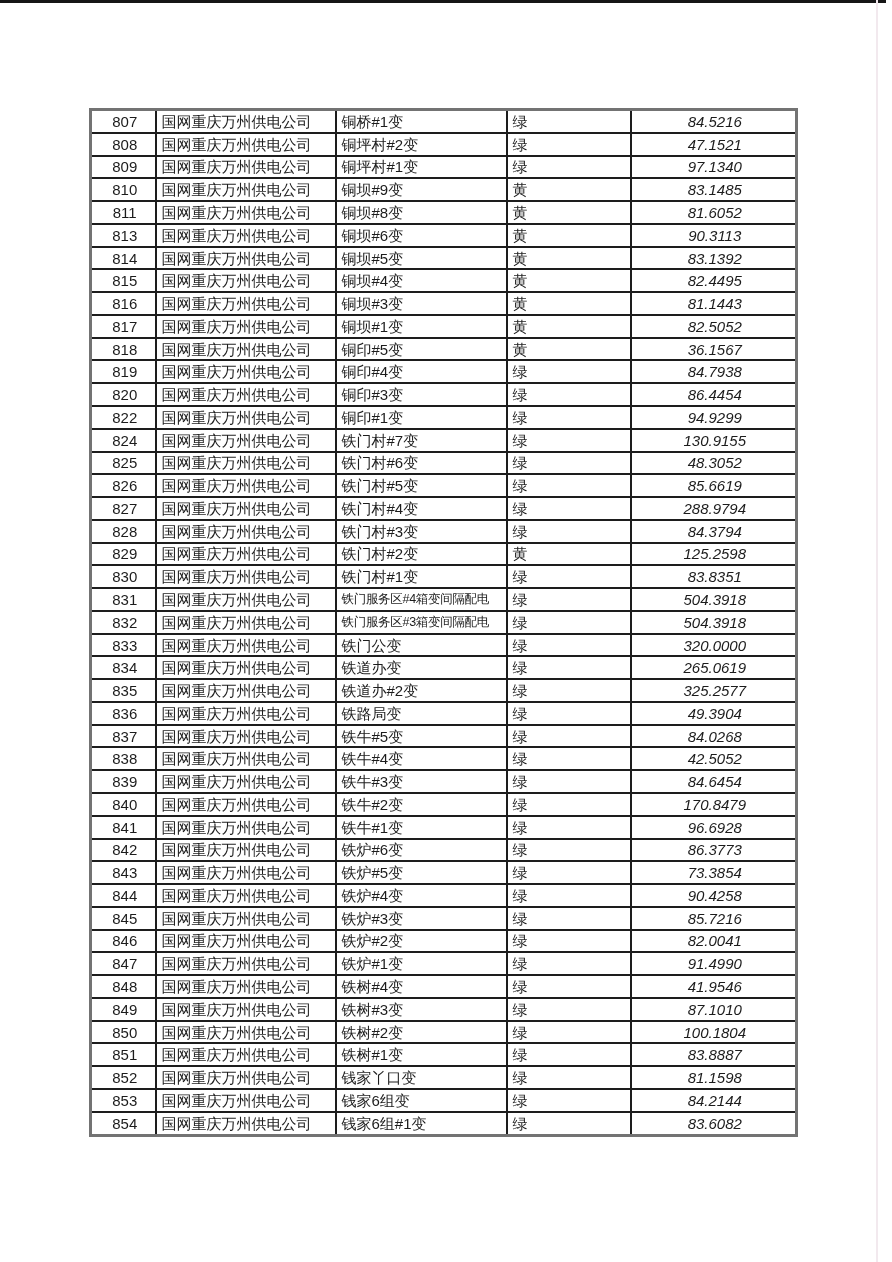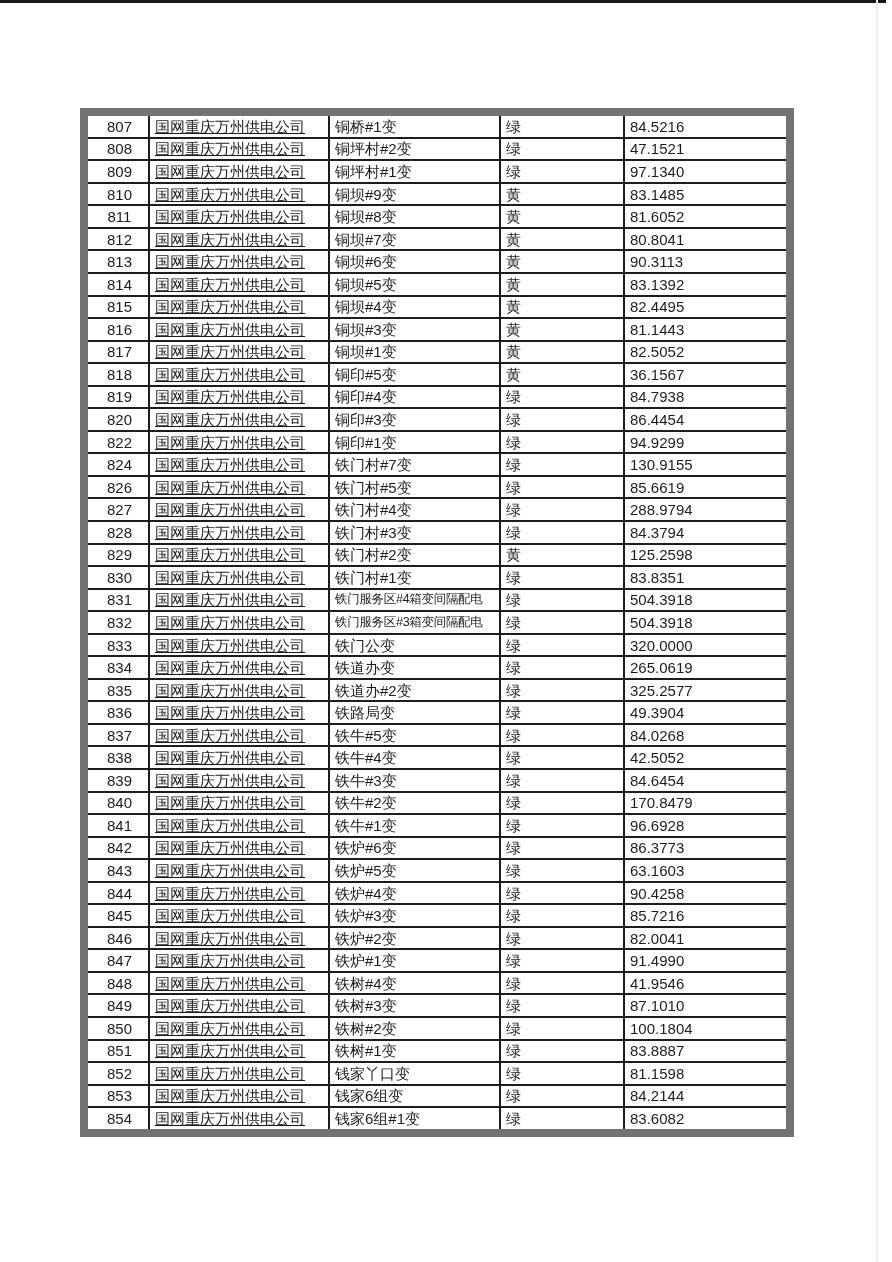--- a/index.html
+++ b/index.html
@@ -26,50 +26,52 @@
   .scan-edge {
     position: absolute;
     top: 0;
     left: 876px;
     width: 2px;
     height: 1262px;
     background: #f2e9ee;
   }
   table.data-table {
     position: absolute;
-    left: 80px;
+    left: 89px;
     top: 108px;
     width: 706px;
     height: 1029px;
     border-collapse: collapse;
     table-layout: fixed;
-    border: 8px solid #737373;
+    border: 3px solid #737373;
   }
   table.data-table td {
     border: 2px solid #1d1d1d;
     padding: 0 2px 0 5px;
     font-size: 15px;
     line-height: 19px;
     height: 19.4px;
     white-space: nowrap;
     overflow: hidden;
     vertical-align: middle;
   }
   td.col-no {
     text-align: center;
     padding: 0;
     font-size: 14.5px;
   }
-  td.col-company { font-size: 15px; text-decoration: underline; }
+  td.col-company { font-size: 15px; }
   td.col-station { font-size: 15px; }
   td.col-station.shrink { font-size: 12.5px; letter-spacing: -0.3px; }
   td.col-status { font-size: 15px; }
   td.col-value {
+    text-align: center;
     padding: 0;
     font-size: 14.5px;
+    font-style: italic;
   }
 </style>
 </head>
 <body>
 
 <div class="top-rule"></div>
 <div class="scan-edge"></div>
 
 <table class="data-table">
   <colgroup>
@@ -109,27 +111,20 @@
         <td class="col-value">83.1485</td>
       </tr>
       <tr>
         <td class="col-no">811</td>
         <td class="col-company">国网重庆万州供电公司</td>
         <td class="col-station">铜坝#8变</td>
         <td class="col-status">黄</td>
         <td class="col-value">81.6052</td>
       </tr>
       <tr>
-        <td class="col-no">812</td>
-        <td class="col-company">国网重庆万州供电公司</td>
-        <td class="col-station">铜坝#7变</td>
-        <td class="col-status">黄</td>
-        <td class="col-value">80.8041</td>
-      </tr>
-      <tr>
         <td class="col-no">813</td>
         <td class="col-company">国网重庆万州供电公司</td>
         <td class="col-station">铜坝#6变</td>
         <td class="col-status">黄</td>
         <td class="col-value">90.3113</td>
       </tr>
       <tr>
         <td class="col-no">814</td>
         <td class="col-company">国网重庆万州供电公司</td>
         <td class="col-station">铜坝#5变</td>
@@ -186,20 +181,27 @@
         <td class="col-value">94.9299</td>
       </tr>
       <tr>
         <td class="col-no">824</td>
         <td class="col-company">国网重庆万州供电公司</td>
         <td class="col-station">铁门村#7变</td>
         <td class="col-status">绿</td>
         <td class="col-value">130.9155</td>
       </tr>
       <tr>
+        <td class="col-no">825</td>
+        <td class="col-company">国网重庆万州供电公司</td>
+        <td class="col-station">铁门村#6变</td>
+        <td class="col-status">绿</td>
+        <td class="col-value">48.3052</td>
+      </tr>
+      <tr>
         <td class="col-no">826</td>
         <td class="col-company">国网重庆万州供电公司</td>
         <td class="col-station">铁门村#5变</td>
         <td class="col-status">绿</td>
         <td class="col-value">85.6619</td>
       </tr>
       <tr>
         <td class="col-no">827</td>
         <td class="col-company">国网重庆万州供电公司</td>
         <td class="col-station">铁门村#4变</td>
@@ -309,21 +311,21 @@
         <td class="col-company">国网重庆万州供电公司</td>
         <td class="col-station">铁炉#6变</td>
         <td class="col-status">绿</td>
         <td class="col-value">86.3773</td>
       </tr>
       <tr>
         <td class="col-no">843</td>
         <td class="col-company">国网重庆万州供电公司</td>
         <td class="col-station">铁炉#5变</td>
         <td class="col-status">绿</td>
-        <td class="col-value">63.1603</td>
+        <td class="col-value">73.3854</td>
       </tr>
       <tr>
         <td class="col-no">844</td>
         <td class="col-company">国网重庆万州供电公司</td>
         <td class="col-station">铁炉#4变</td>
         <td class="col-status">绿</td>
         <td class="col-value">90.4258</td>
       </tr>
       <tr>
         <td class="col-no">845</td>

